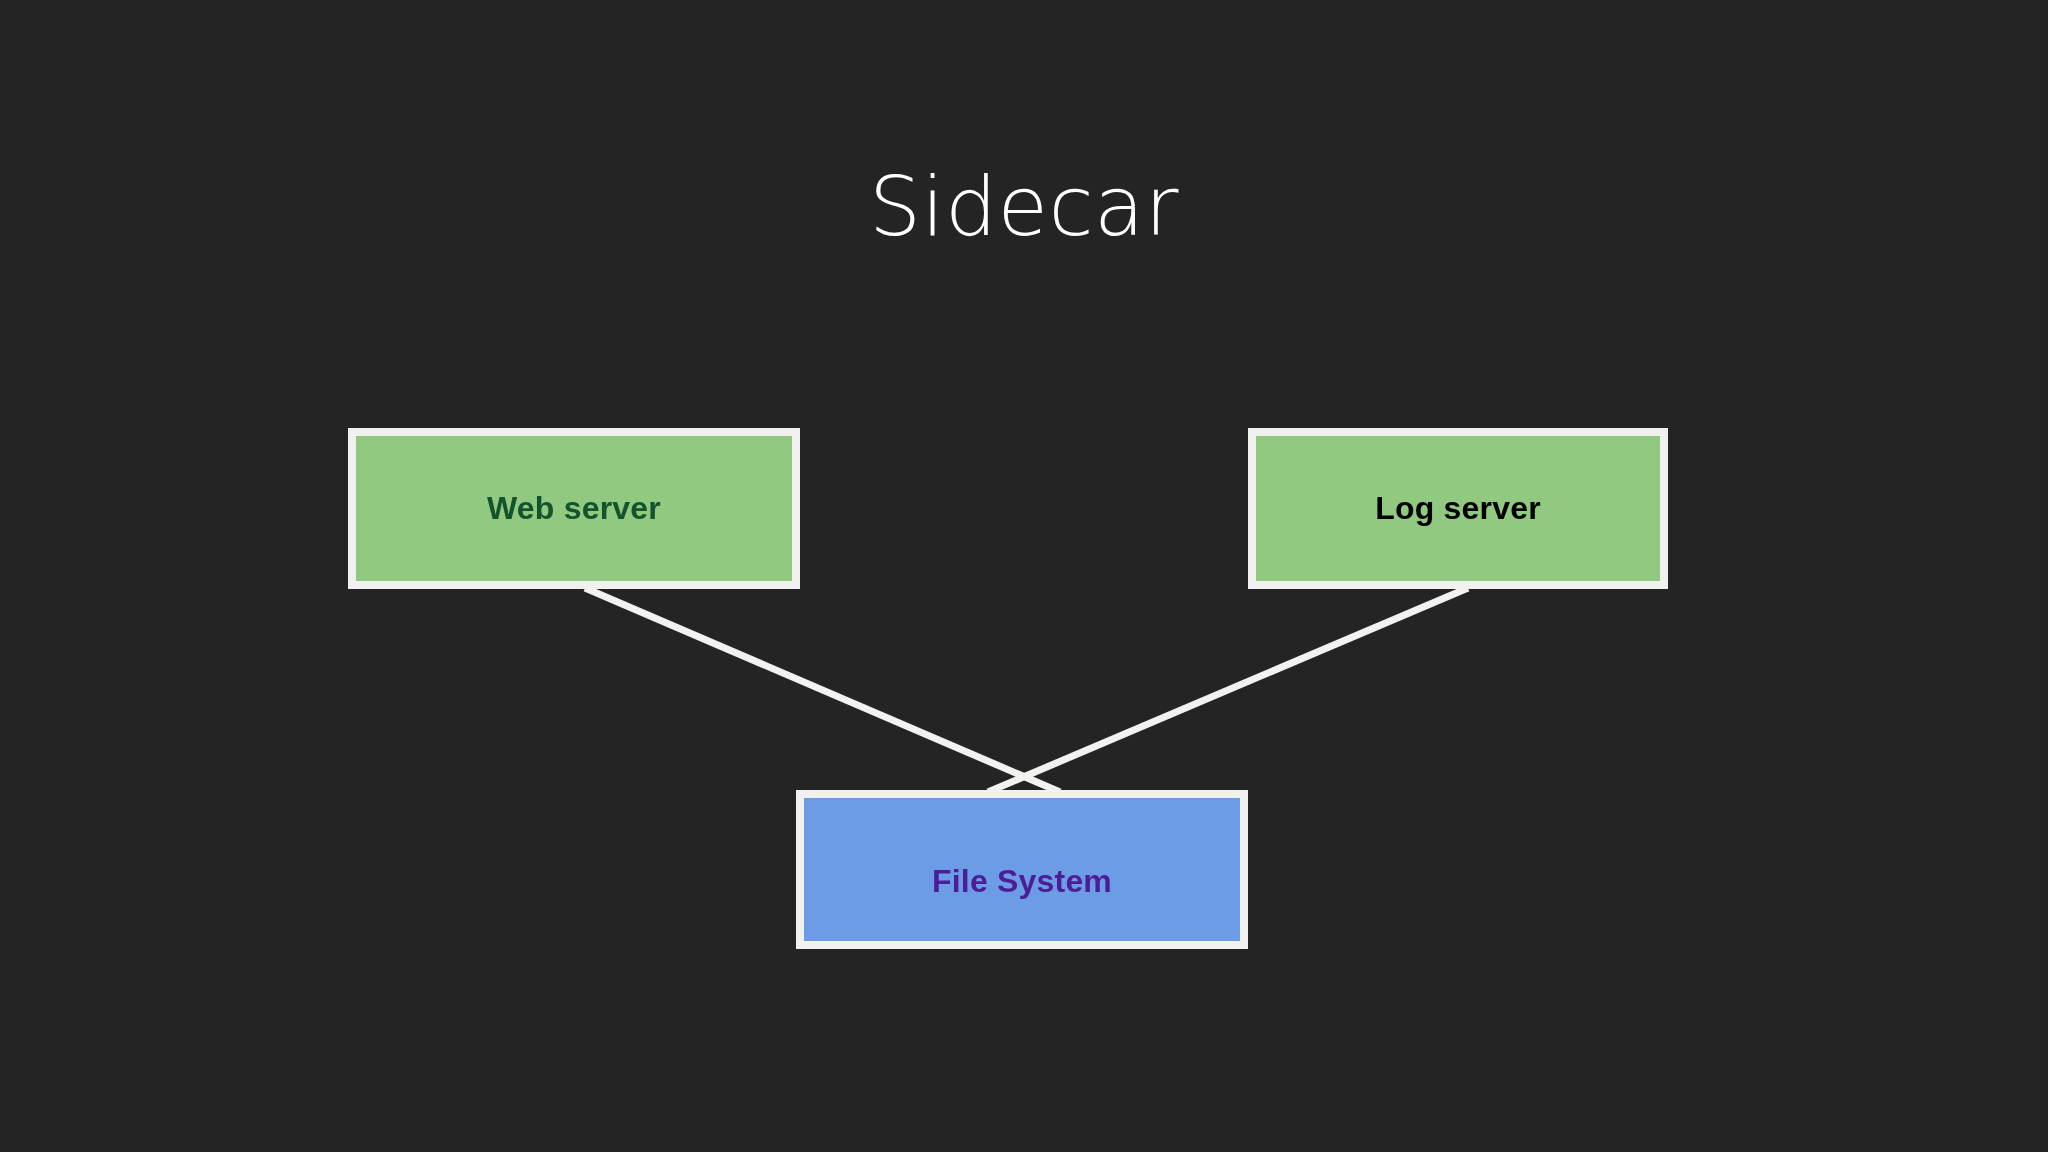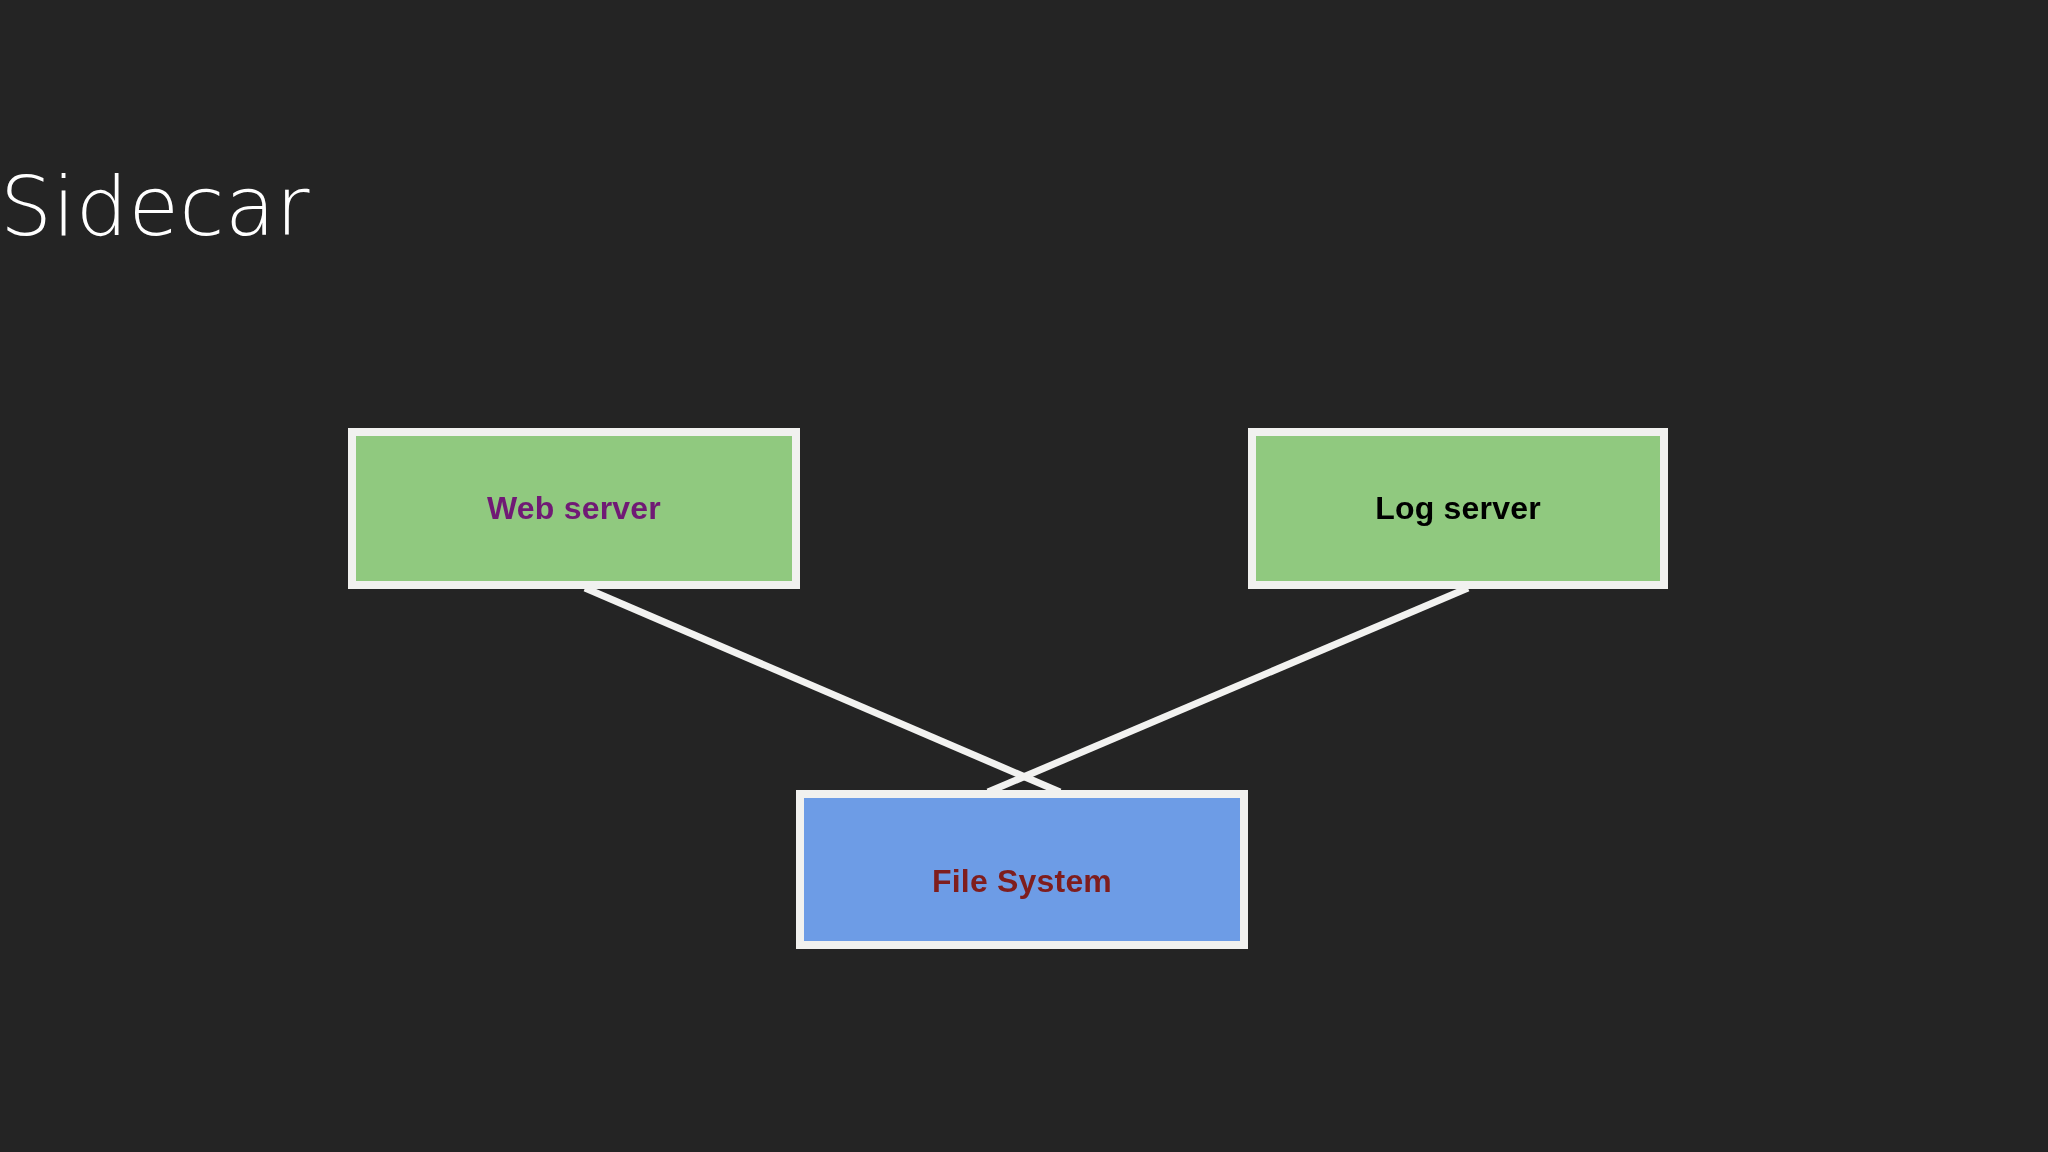--- a/index.html
+++ b/index.html
@@ -16,20 +16,21 @@
     overflow: hidden;
     font-family: "Liberation Sans", "DejaVu Sans", sans-serif;
   }
 
   
   #diagram-title {
     position: absolute;
     left: 0;
     top: 166px;
     width: 2048px;
+    text-align: center;
     color: #ffffff;
     font-family: "DejaVu Sans", "Liberation Sans", sans-serif;
     font-weight: 300;
     font-size: 82px;
     line-height: 1.0;
     letter-spacing: 0.5px;
     white-space: nowrap;
     user-select: none;
   }
 
@@ -97,24 +98,24 @@
 <div id="canvas" style="width: 2048px; height: 1152px; background: rgb(36, 36, 36);">
 
   <div id="diagram-title" style="color: rgb(255, 255, 255);">Sidecar</div>
 
   <svg id="edges-layer" viewBox="0 0 2048 1152">
     <line class="edge-line" x1="585" y1="588" x2="1060" y2="792" style="stroke: rgb(242, 242, 240);"></line>
     <line class="edge-line" x1="1468" y1="588" x2="988" y2="792" style="stroke: rgb(242, 242, 240);"></line>
   </svg>
 
   <div class="node" id="node-web-server" style="left: 348px; top: 428px; width: 452px; height: 161px; background: rgb(144, 201, 127); border-color: rgb(241, 241, 239);">
-    <span class="node-label" style="color: #701a75;">Web server</span>
+    <span class="node-label" style="color: #14532d;">Web server</span>
   </div>
 
   <div class="node" id="node-log-server" style="left: 1248px; top: 428px; width: 420px; height: 161px; background: rgb(144, 201, 127); border-color: rgb(241, 241, 239);">
     <span class="node-label" style="color: rgb(0, 0, 0);">Log server</span>
   </div>
 
   <div class="node" id="node-file-system" style="left: 796px; top: 790px; width: 452px; height: 159px; background: rgb(109, 156, 230); border-color: rgb(241, 241, 239);">
-    <span class="node-label" style="color: #7f1d1d; margin-top: 24px;">File System</span>
+    <span class="node-label" style="color: #4c1d95; margin-top: 24px;">File System</span>
   </div>
 
 </div>
 
 </body></html>

